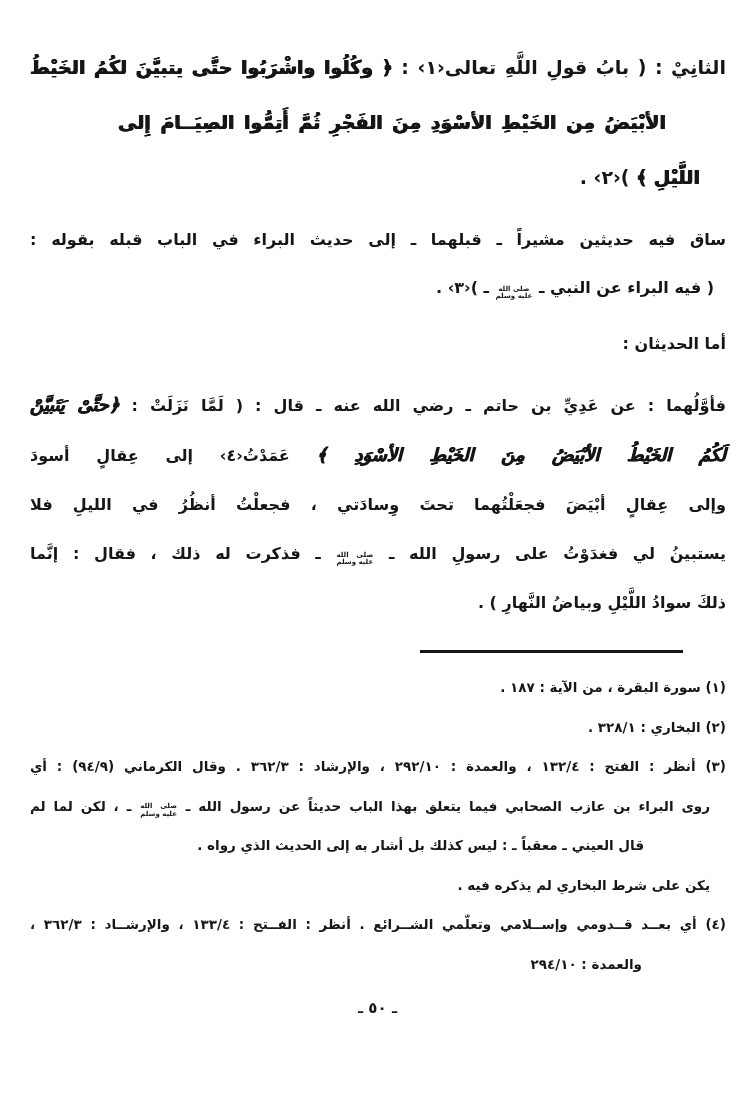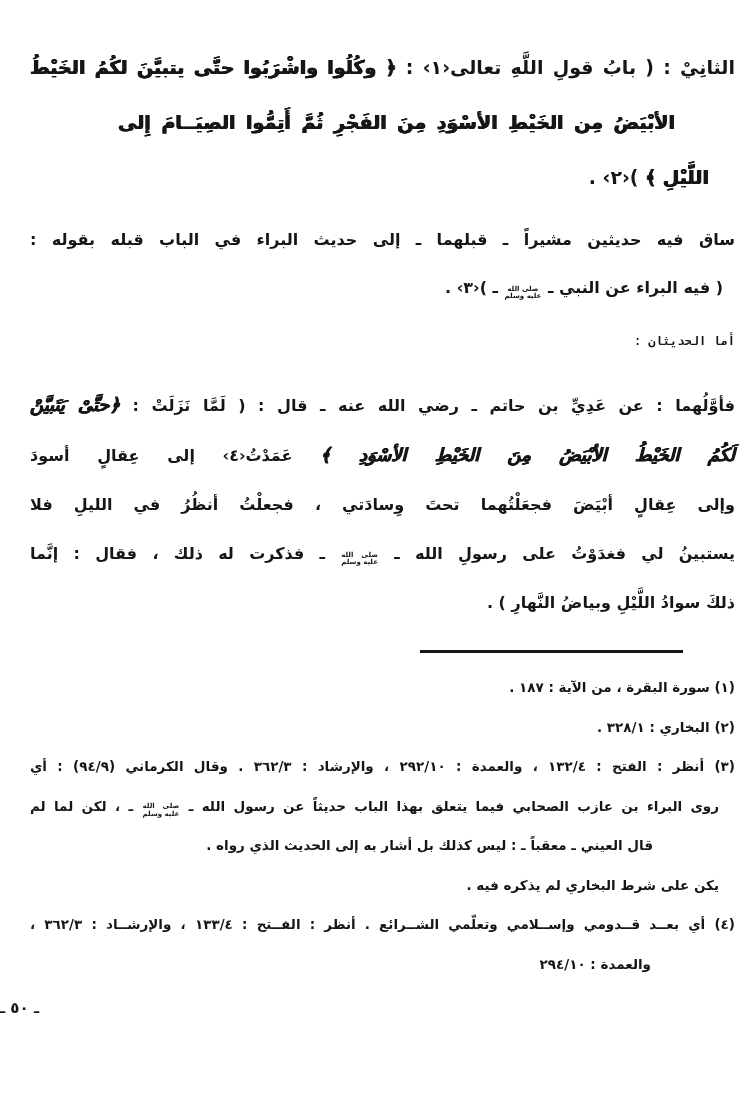--- a/index.html
+++ b/index.html
@@ -8,24 +8,24 @@
     position: relative;
     width: 755px;
     height: 1107px;
     background: #ffffff;
     color: #161616;
     direction: rtl;
     font-family: "DejaVu Sans", sans-serif;
     font-weight: bold;
     overflow: hidden;
   }
-  .block { position: absolute; right: 20px; left: 30px; }
+  .block { position: absolute; right: 29px; left: 30px; }
   .heading    { top: 40px;  font-size: 19px;   line-height: 55px; }
   .intro      { top: 216px; font-size: 16px;   line-height: 48px; }
-  .subhead    { top: 334px; font-size: 12px; font-family: Liberation Mono, monospace; }
+  .subhead    { top: 334px; font-size: 16px; }
   .hadith     { top: 380px; font-size: 16px;   line-height: 49px; }
   .footnotes  { top: 668px; font-size: 13.5px; line-height: 39.5px; }
   .line { text-align: right; }
   .j { text-align: justify; text-align-last: justify; }
   .q { text-shadow: 0.5px 0 0 currentColor, -0.5px 0 0 currentColor; }
   .hadith .q { font-size: 1.12em; font-style: italic; }
   .pad-h2 { padding-right: 60px; padding-left: 88px; }
   .pad-h3 { padding-right: 26px; }
   .pad-sm { padding-right: 12px; }
   .pad-fn { padding-right: 16px; }
@@ -36,21 +36,21 @@
     top: 650px;
     right: 72px;
     width: 263px;
     height: 3px;
     background: #161616;
   }
   .pagenum {
     position: absolute;
     top: 999px;
     left: 0; right: 0;
-    text-align: left;
+    text-align: center;
     font-size: 15px;
     letter-spacing: 3px;
   }
   .saw {
     display: inline-block;
     vertical-align: -5px;
     font-size: 7px;
     line-height: 7.5px;
     text-align: center;
     margin: 6px 1px;

